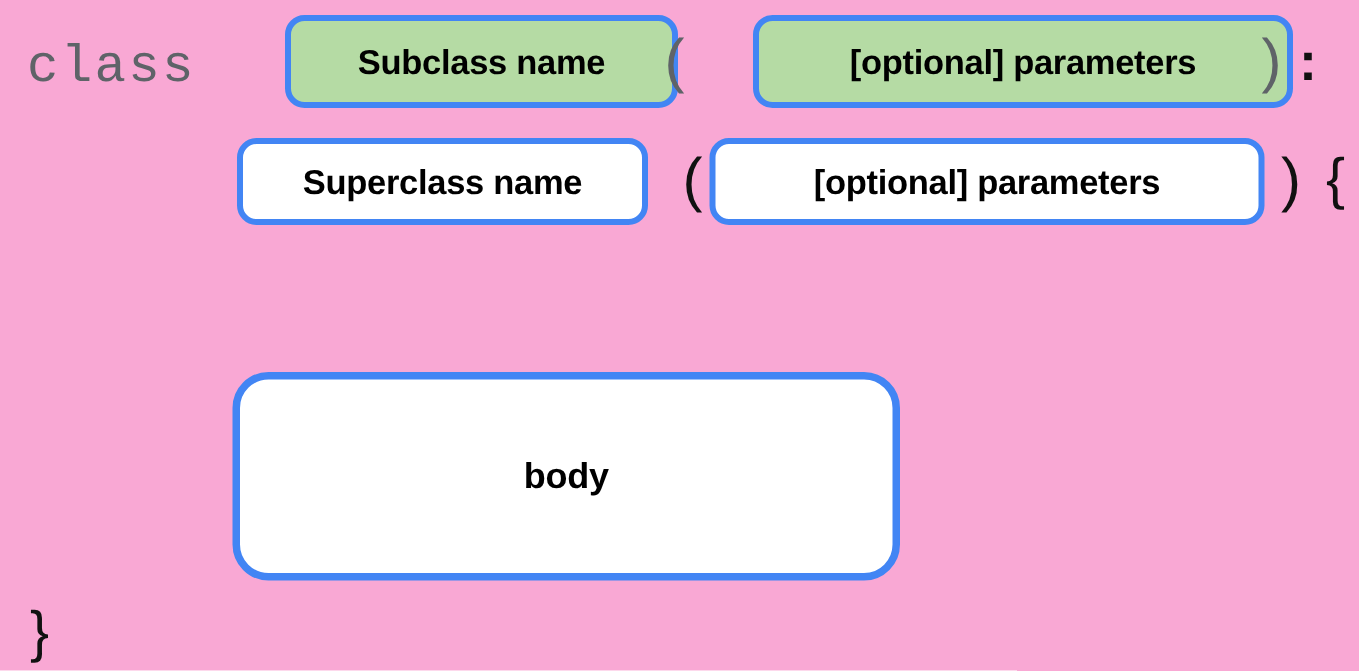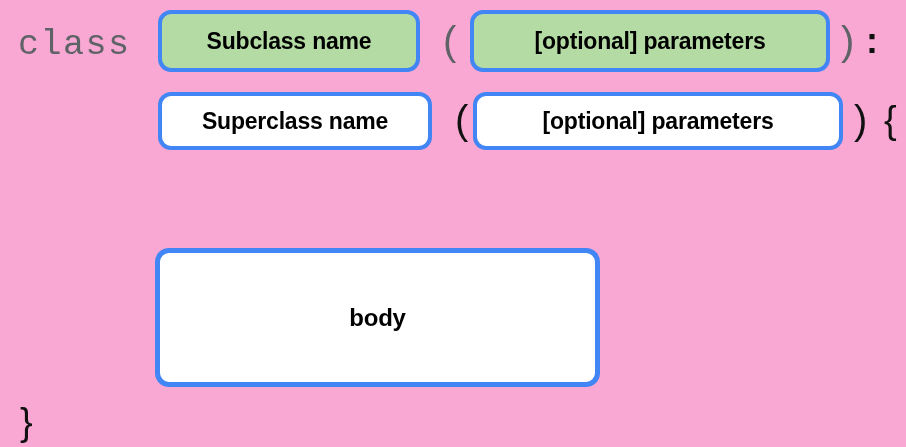--- a/index.html
+++ b/index.html
@@ -31,31 +31,32 @@
     font-weight: 700;
     font-size: 23px;
     line-height: 1;
     color: #000000;
     letter-spacing: -0.2px;
     white-space: nowrap;
     background: #ffffff;
   }
   .token-box.filled-green {
     background: #b5dba4;
+    margin-left: 32px;
   }
   .token-box.plain {
     background: #ffffff;
   }
 
   
   .body-box {
     position: absolute;
     box-sizing: border-box;
     border: 5px solid #4285f4;
-    border-radius: 14px;
+    border-radius: 24px;
     background: #ffffff;
     display: flex;
     align-items: center;
     justify-content: center;
     font-family: "Liberation Sans", sans-serif;
     font-weight: 700;
     font-size: 24px;
     color: #000000;
     letter-spacing: -0.2px;
   }

